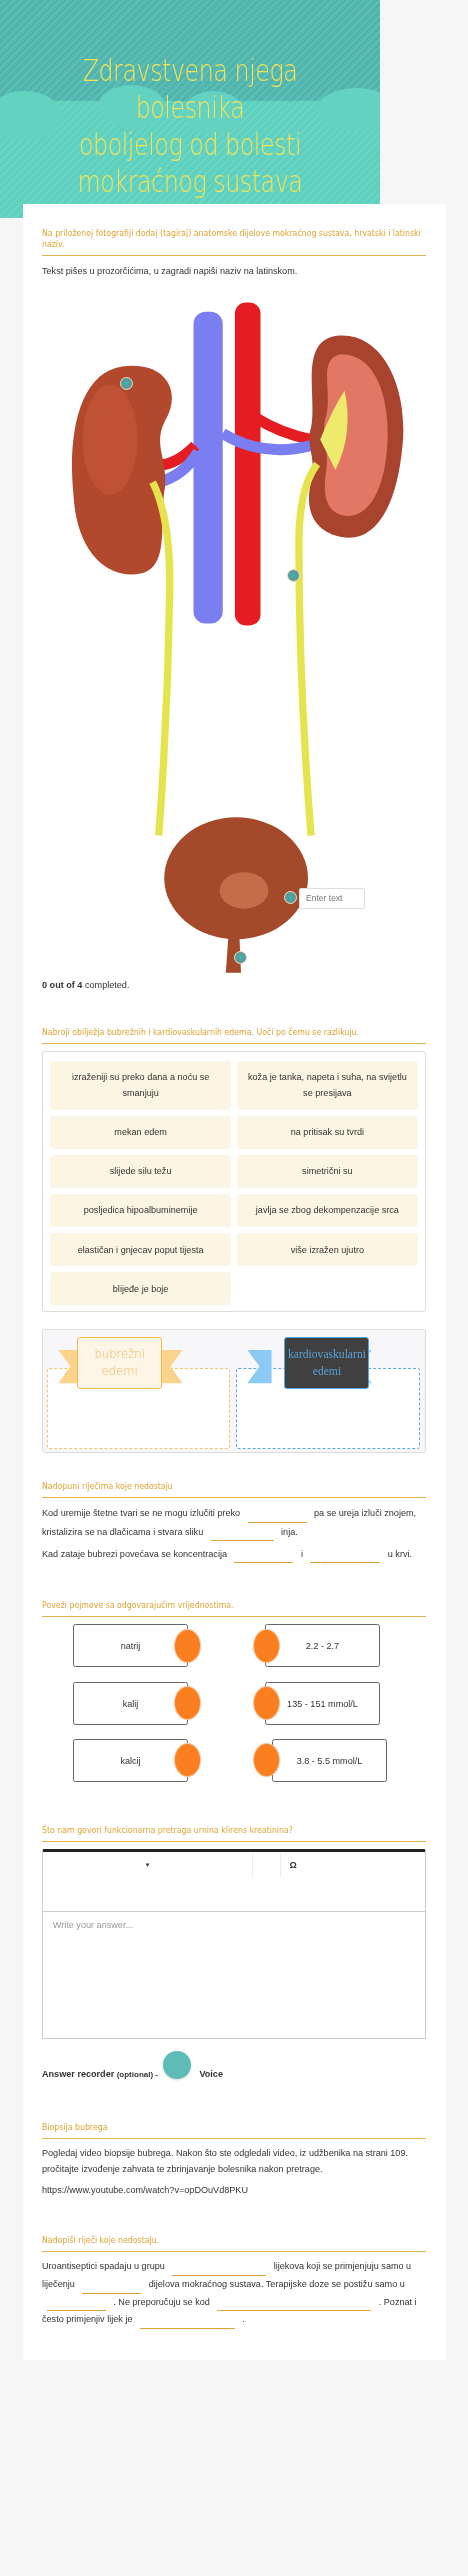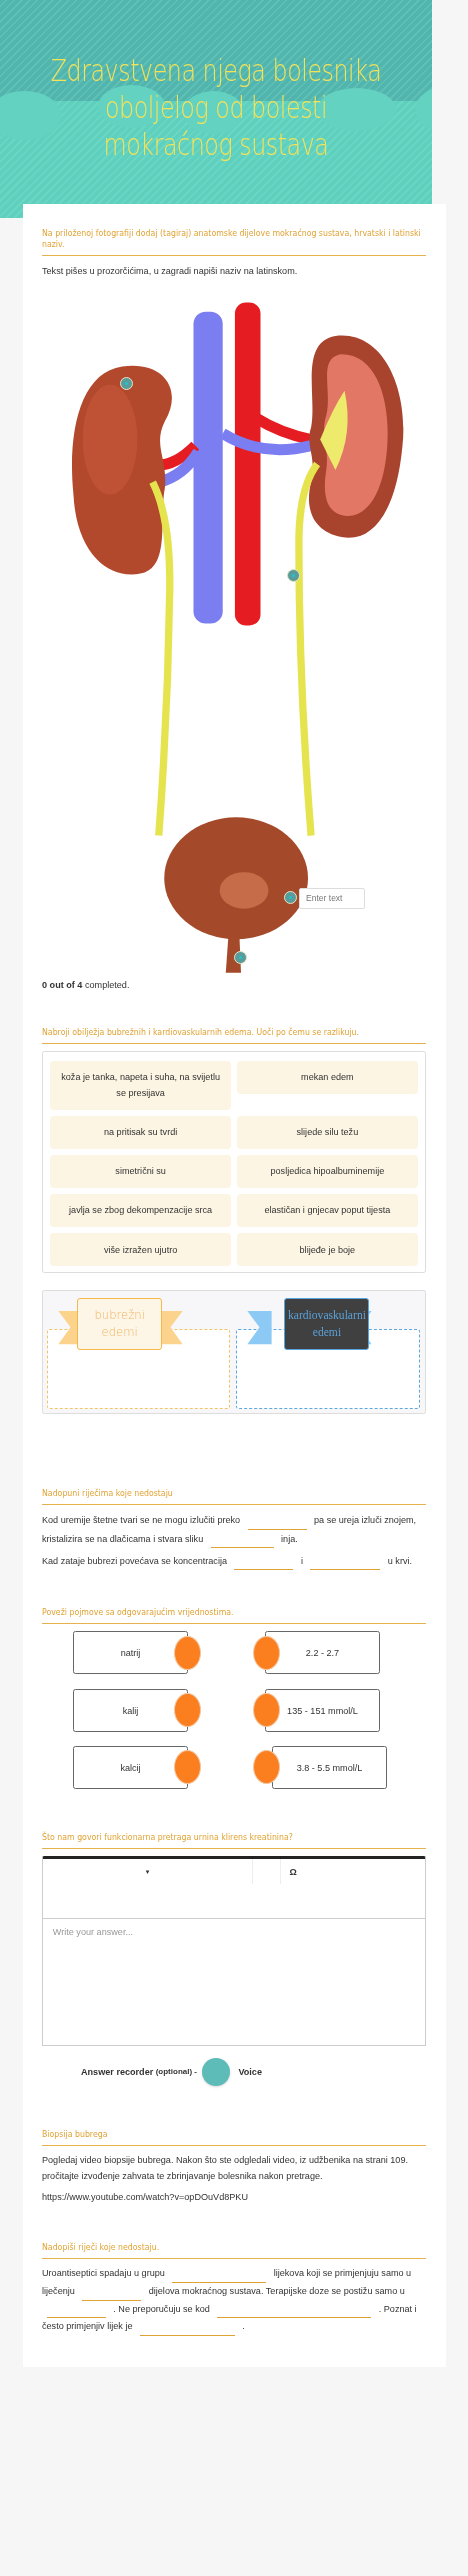--- a/index.html
+++ b/index.html
@@ -1,18 +1,18 @@
 <!DOCTYPE html>
 <html style="font-size:9.8px"><head>
 <meta charset="utf-8">
 <style>
   * { box-sizing: border-box; margin: 0; padding: 0; }
   html, body { width: 468px; background: #f6f6f7; font-family: "Liberation Sans", sans-serif; color: #333; }
   .hero {
-    position: relative; width: 432px; height: 218px; overflow: hidden;
+    position: relative; width: 380px; height: 218px; overflow: hidden;
     background: repeating-linear-gradient(135deg, #52b5ad 0px, #52b5ad 3.7px, #5ebfb7 3.7px, #5ebfb7 5.5px);
   }
   .hero .cloud-band {
     position: absolute; left: 0; right: 0; top: 101px; bottom: 0;
     background: repeating-linear-gradient(135deg, #5fd0bd 0px, #5fd0bd 3.7px, #6ad7c5 3.7px, #6ad7c5 5.5px);
   }
   .hero .cloud { position: absolute; border-radius: 50%; background: #64d2c0; }
   .hero h1 {
     position: absolute; left: 0; right: 0; top: 52px; text-align: center;
     font-family: "DejaVu Sans", sans-serif; font-weight: 300; font-size: 30.5px; line-height: 37px;
@@ -53,21 +53,21 @@
   .mdot { position: absolute; width: 27px; height: 34px; border-radius: 50%; background: #fb7e1f; border: 0.9px solid #f0c8a3; }
   .editor { margin-top: 7.3px; border: 0.6px solid #ccc; border-top: 3.7px solid #222; border-radius: 2.4px 2.4px 0 0; background: #fff; }
   .editor .toolbar { display: flex; height: 24.4px; border-bottom: 0; }
   .editor .toolbar .seg { display: flex; align-items: center; }
   .editor .toolbar .fmt { width: 210px; justify-content: center; border-right: 0.6px solid #eee; }
   .editor .toolbar .sp { width: 28px; border-right: 0.6px solid #eee; }
   .editor .toolbar .omega { padding-left: 8.5px; font-weight: bold; font-size: 9.1px; }
   .editor .toolbar-gap { height: 35px; border-bottom: 1.2px solid #ccc; }
   .editor textarea { display: block; width: 100%; height: 126px; border: none; resize: none; padding: 8.5px 9.8px; font-family: "Liberation Sans", sans-serif; font-size: 9.1px; color: #333; outline: none; }
   .editor textarea::placeholder { color: #999; }
-  .recorder { display: flex; align-items: center; margin-top: 12.2px; font-weight: bold; font-size: 9.1px; color: #333; margin-left: 39px; }
+  .recorder { display: flex; align-items: flex-end; margin-top: 12.2px; font-weight: bold; font-size: 9.1px; color: #333; }
   .recorder small { font-size: 8px; margin-left: 2.4px; }
   .rec-btn { width: 28px; height: 28px; border-radius: 50%; background: #5dbcb8; margin: 0 8.5px 0 4.9px; box-shadow: 0 1.2px 2.4px rgba(0,0,0,0.15); cursor: pointer; }
   .footer-bg { height: 37px; background: #f6f6f7; }
 </style>
 </head>
 <body>
 
 <div class="hero">
   <div class="cloud-band"></div>
   <div class="cloud" style="left:-12.2px;top:91px;width:73px;height:49px;"></div>
@@ -119,24 +119,25 @@
       <div class="pin" style="left:244px;top:282px;"></div>
       <div class="pin" style="left:241px;top:604px;"></div>
       <div class="enter-text" style="left:256px;top:601px;">Enter text</div>
       <div class="pin" style="left:191px;top:664px;"></div>
     </div>
     <div class="progress-line">
       <b>0 out of 4</b><span> completed.</span>
     </div>
   </div>
 
-  <div class="section" style="margin-bottom:74px;">
+  <div class="section" style="margin-bottom:28px;">
     <div class="q-title">Nabroji obilježja bubrežnih i kardiovaskularnih edema. Uoči po čemu se razlikuju.</div>
     <div class="q-rule"></div>
     <div class="drag-pool">
+      <div class="chip">izraženiji su preko dana a noću se smanjuju</div>
       <div class="chip">koža je tanka, napeta i suha, na svijetlu se presijava</div>
       <div class="chip">mekan edem</div>
       <div class="chip">na pritisak su tvrdi</div>
       <div class="chip">slijede silu težu</div>
       <div class="chip">simetrični su</div>
       <div class="chip">posljedica hipoalbuminemije</div>
       <div class="chip">javlja se zbog dekompenzacije srca</div>
       <div class="chip">elastičan i gnjecav poput tijesta</div>
       <div class="chip">više izražen ujutro</div>
       <div class="chip">blijeđe je boje</div>

